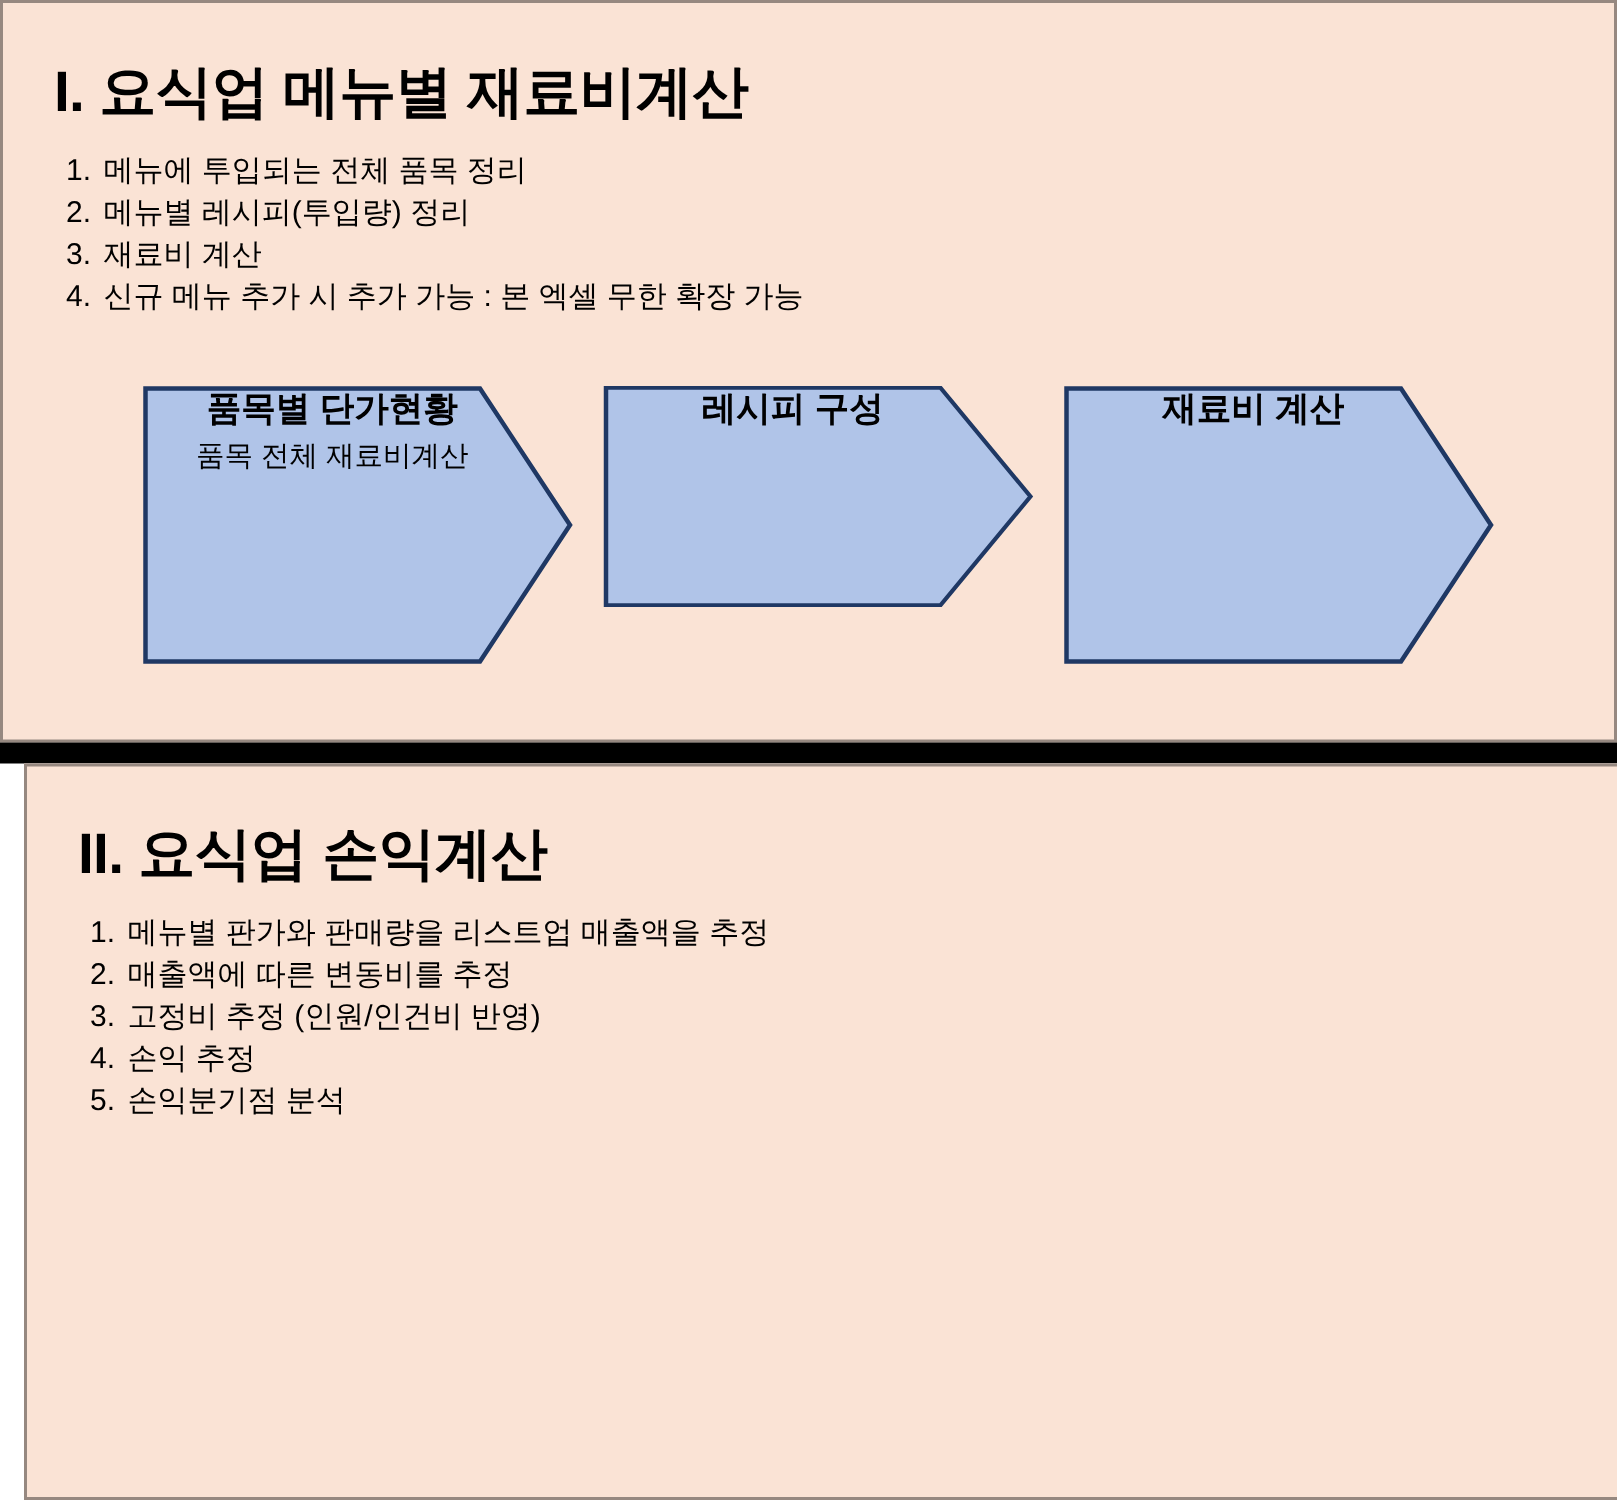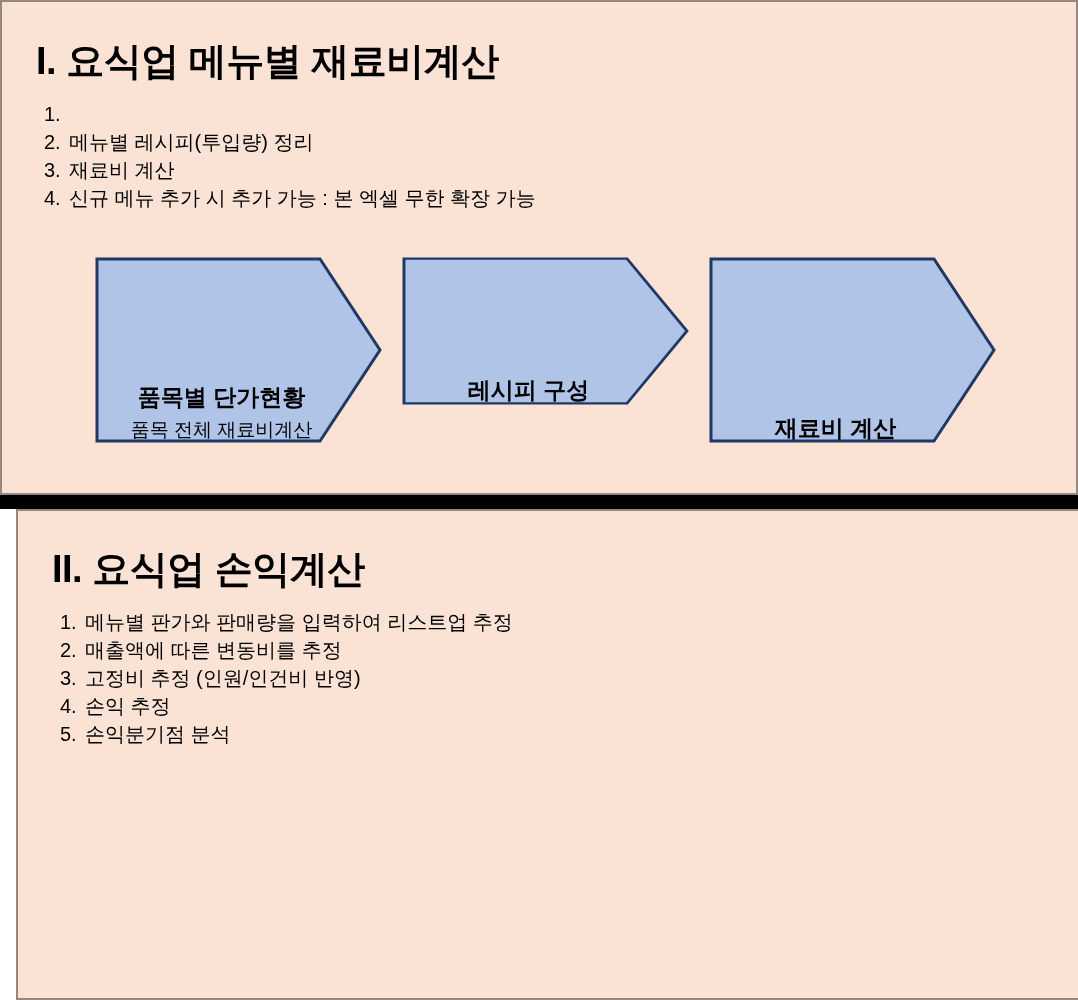--- a/index.html
+++ b/index.html
@@ -96,21 +96,21 @@
   }
   .arrow-row-top    { top: 255px; }
   .arrow-row-bottom { top: 780px; }
 
   .arrow {
     position: absolute;
     box-sizing: border-box;
     display: flex;
     flex-direction: column;
     align-items: center;
-    justify-content: flex-end;
+    justify-content: flex-start;
     color: #000000;
     text-align: center;
   }
   .arrow .shape {
     position: absolute;
     left: 0;
     top: 0;
     width: 100%;
     height: 100%;
     display: block;
@@ -146,20 +146,21 @@
 
 <div class="slide">
 
   <div class="panel panel-top">
 
     <div class="section-title">I. 요식업 메뉴별 재료비계산</div>
 
     <ul class="steps">
       <li class="step">
         <span class="step-num">1.</span>
+        <span class="step-text">메뉴에 투입되는 전체 품목 정리</span>
       </li>
       <li class="step">
         <span class="step-num">2.</span>
         <span class="step-text">메뉴별 레시피(투입량) 정리</span>
       </li>
       <li class="step">
         <span class="step-num">3.</span>
         <span class="step-text">재료비 계산</span>
       </li>
       <li class="step">
@@ -205,21 +206,21 @@
 
   <div class="divider-band"></div>
 
   <div class="panel panel-bottom">
 
     <div class="section-title">II. 요식업 손익계산</div>
 
     <ul class="steps">
       <li class="step">
         <span class="step-num">1.</span>
-        <span class="step-text">메뉴별 판가와 판매량을 입력하여 리스트업 추정</span>
+        <span class="step-text">메뉴별 판가와 판매량을 리스트업 매출액을 추정</span>
       </li>
       <li class="step">
         <span class="step-num">2.</span>
         <span class="step-text">매출액에 따른 변동비를 추정</span>
       </li>
       <li class="step">
         <span class="step-num">3.</span>
         <span class="step-text">고정비 추정 (인원/인건비 반영)</span>
       </li>
       <li class="step">

